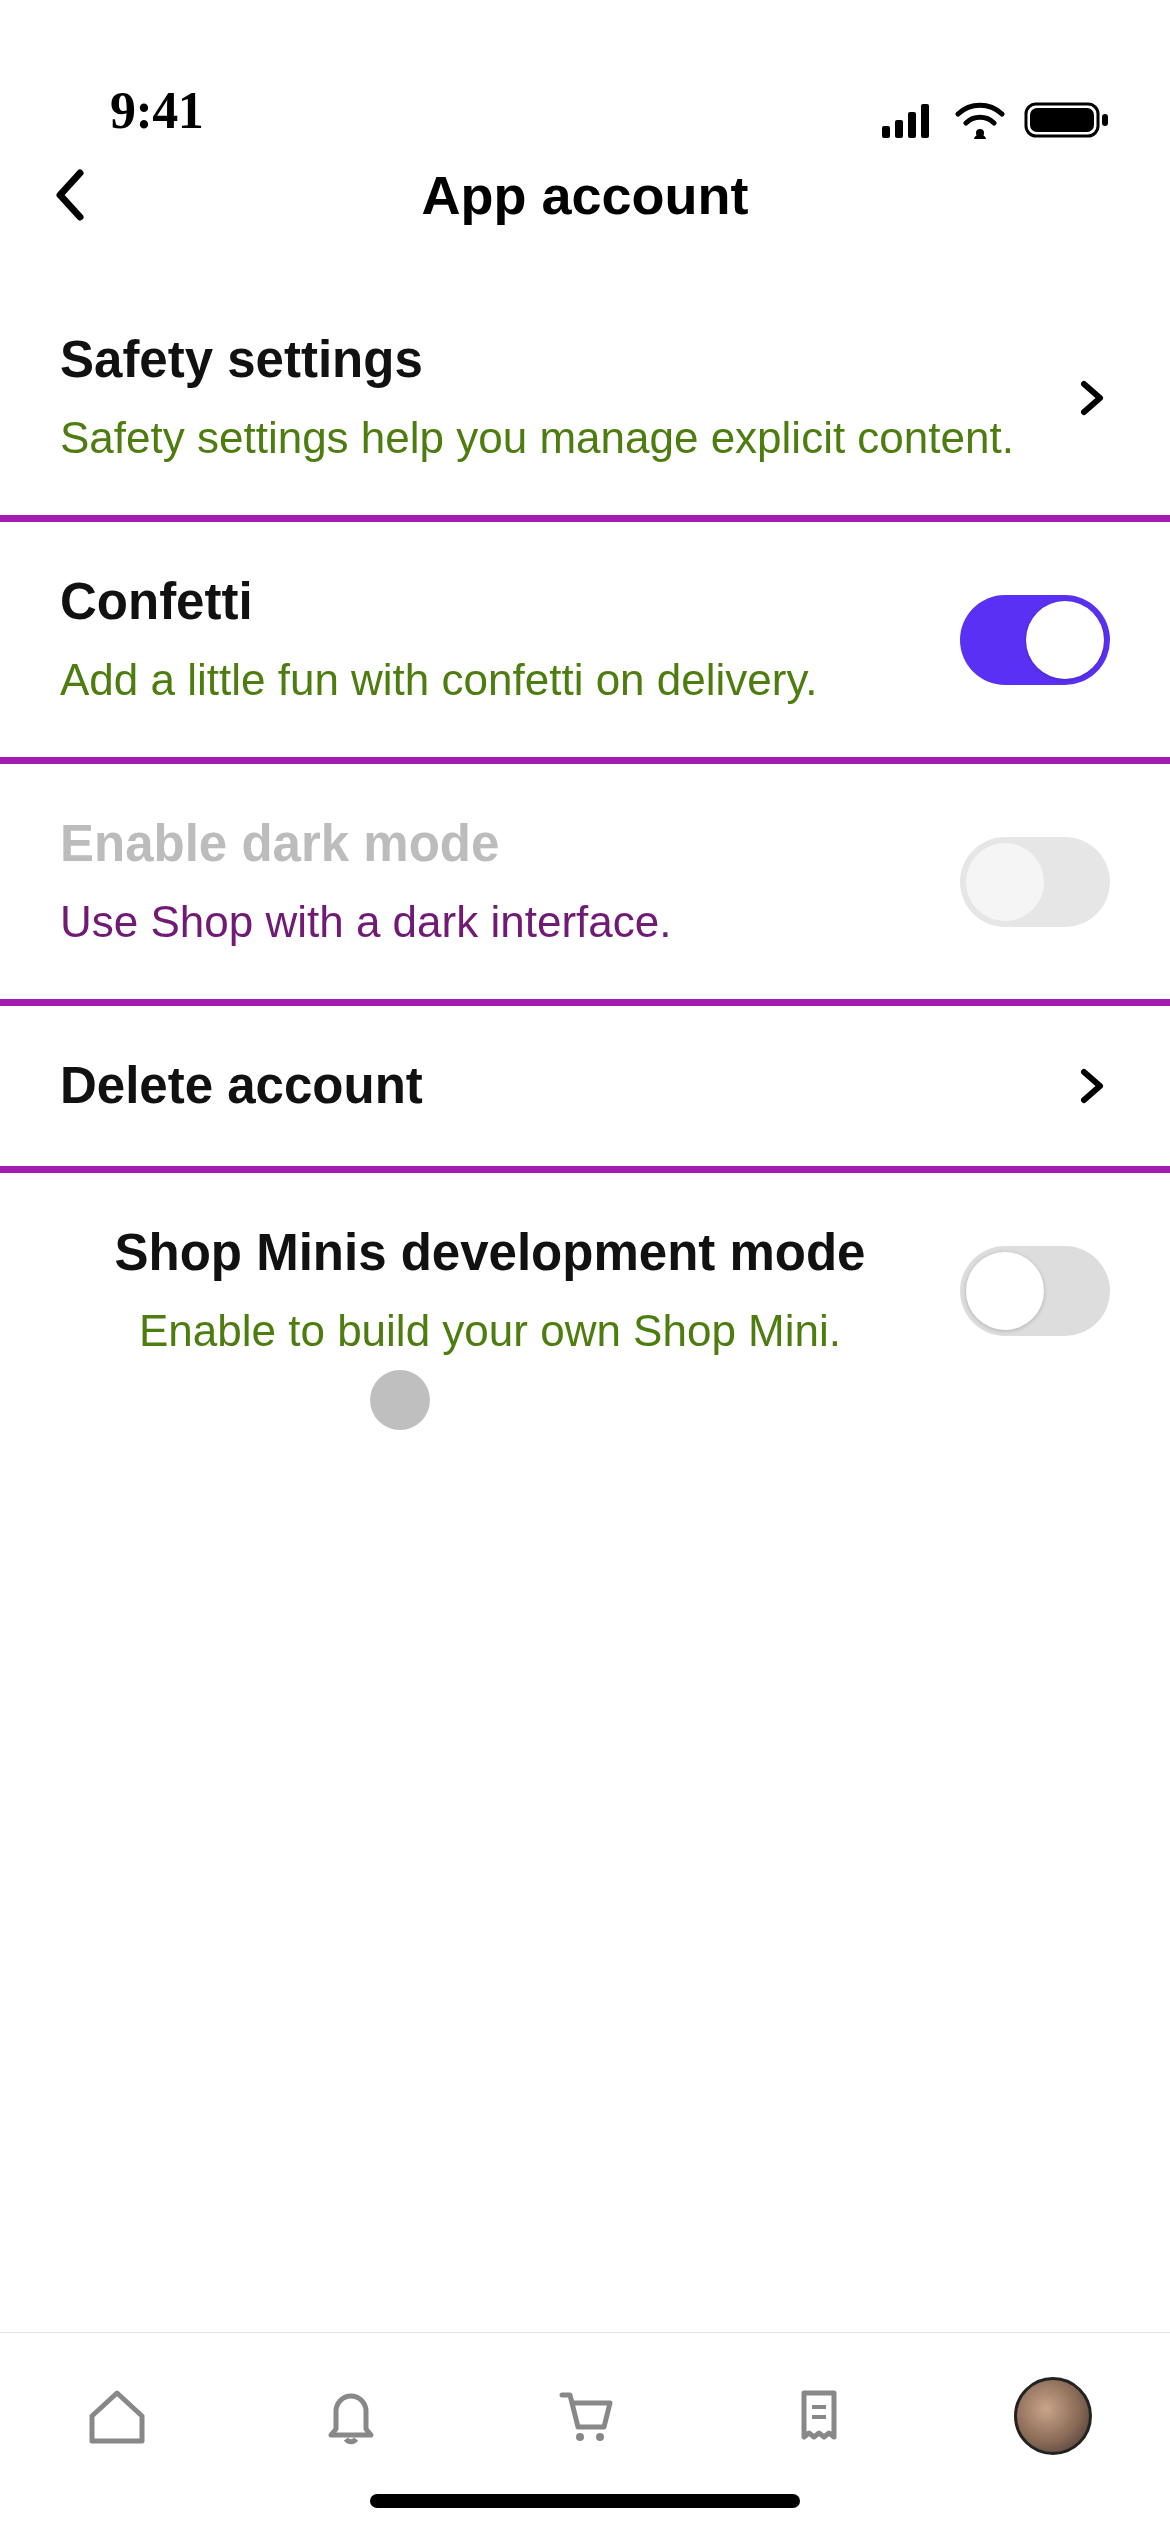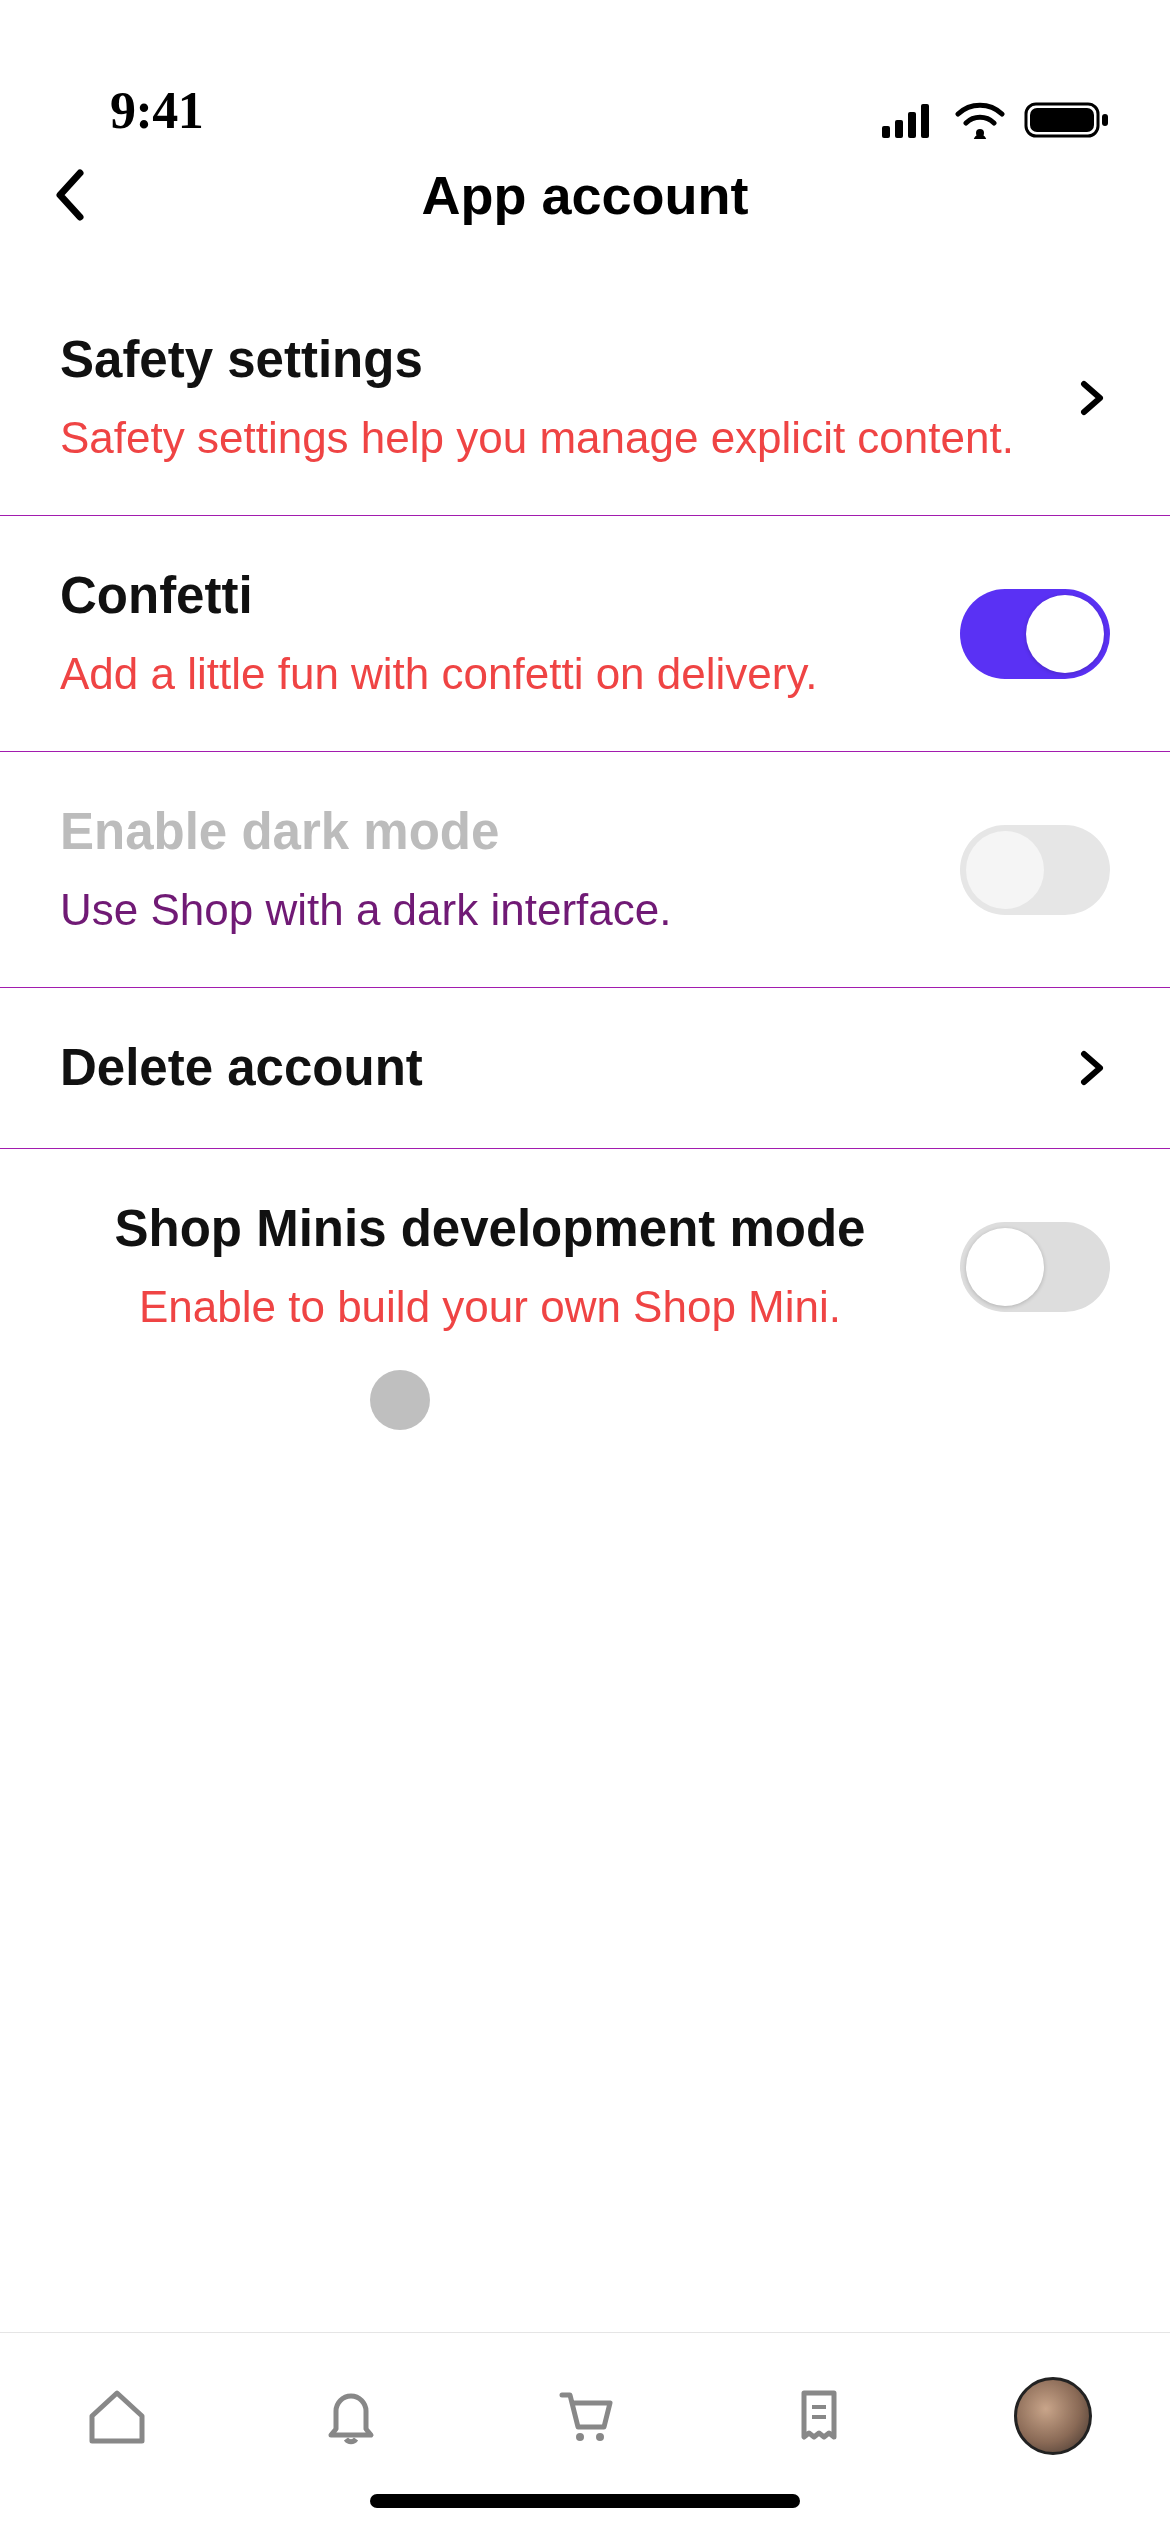--- a/index.html
+++ b/index.html
@@ -7,26 +7,26 @@
   
   .status-bar { height: 140px; display: flex; align-items: flex-end; justify-content: space-between; padding: 0 60px 0 110px; font-family: Liberation Serif, serif; }
   .status-time { font-size: 52px; font-weight: 600; letter-spacing: -0.5px; }
   .status-icons { display: flex; align-items: center; gap: 18px; }
   
   .nav-header { height: 110px; display: flex; align-items: center; position: relative; }
   .back-btn { position: absolute; left: 40px; width: 60px; height: 60px; display:flex; align-items:center; justify-content:center; }
   .nav-title { width: 100%; text-align: center; font-size: 54px; font-weight: 700; }
   
   .content { padding: 30px 0 0 0; }
-  .row { display: flex; align-items: center; padding: 48px 60px; border-bottom: 1px solid #a21caf; }
+  .row { display: flex; align-items: center; padding: 48px 60px; border-bottom: 7px solid #a21caf; }
   .row.first { border-top: none; }
   .row.last { border-bottom: none; text-align: center; }
   .row-text { flex: 1; padding-right: 40px; }
   .row-title { font-size: 51px; font-weight: 600; color: #111; line-height: 1.25; }
-  .row-sub { font-size: 44px; font-weight: 400; color: #ef4444; margin-top: 16px; line-height: 1.35; }
+  .row-sub { font-size: 44px; font-weight: 400; color: #4d7c0f; margin-top: 16px; line-height: 1.35; }
   .row.disabled .row-title { color: #bcbcbc; }
   .row.disabled .row-sub { color: #701a75; }
   
   .chevron { width: 36px; height: 36px; flex: 0 0 auto; }
   
   .toggle { width: 150px; height: 90px; border-radius: 45px; position: relative; flex: 0 0 auto; }
   .toggle .knob { position: absolute; width: 78px; height: 78px; border-radius: 50%; background: #fff; top: 6px; box-shadow: 0 1px 4px rgba(0,0,0,0.2); }
   .toggle.on { background: #5a31f4; }
   .toggle.on .knob { right: 6px; }
   .toggle.off { background: #ddd; }

